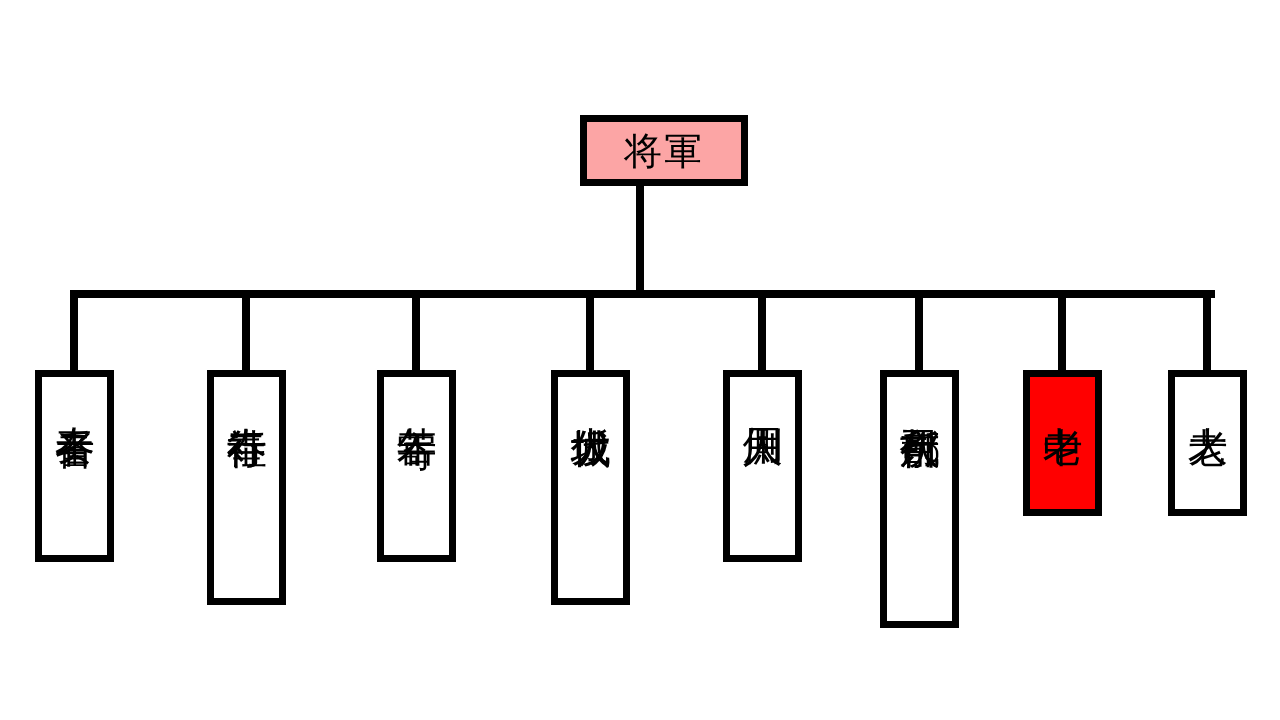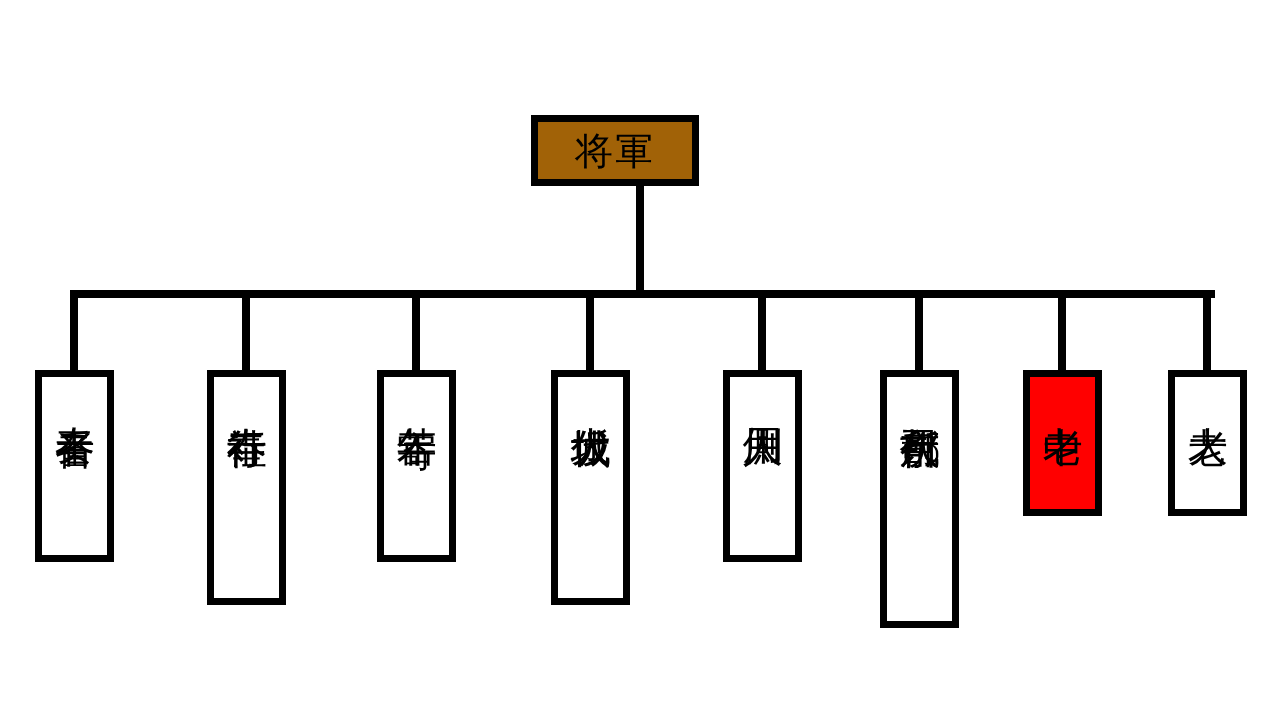--- a/index.html
+++ b/index.html
@@ -51,21 +51,21 @@
     letter-spacing: 2px;
     color: #000000;
     white-space: nowrap;
   }
 </style>
 </head>
 <body>
 
 <div id="canvas">
 
-  <div class="node root" id="root-node" style="left: 531px; top: 115px; width: 168px; height: 71px; background: #a16207;">
+  <div class="node root" id="root-node" style="left: 580px; top: 115px; width: 168px; height: 71px; background: #fca5a5;">
     <span class="label-h">将軍</span>
   </div>
 
   <div class="line" id="root-stem" style="left: 636px; top: 186px; width: 8px; height: 111px; background: rgb(0, 0, 0);"></div>
 
   <div class="line" id="bus-line" style="left: 70px; top: 290px; width: 1145px; height: 8px; background: rgb(0, 0, 0);"></div>
 
   <div id="children-layer">
       <div class="line" style="left: 70px; top: 290px; width: 8px; height: 84px; background: rgb(0, 0, 0);"></div>
       <div class="node" style="left: 35px; top: 370px; width: 79px; height: 192px; background: rgb(255, 255, 255);">

